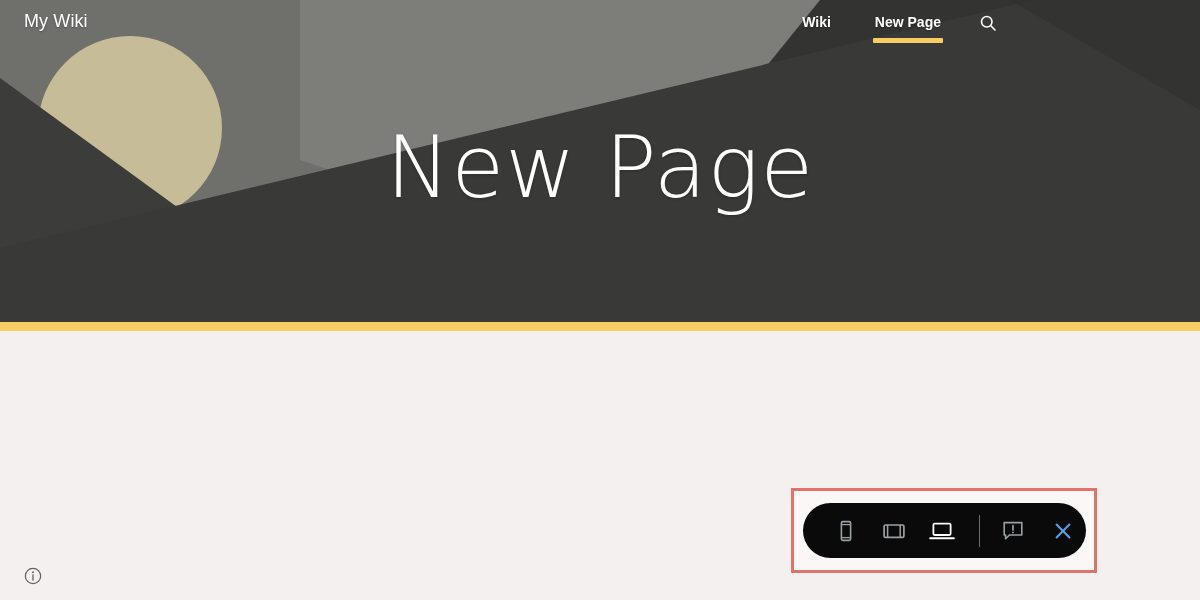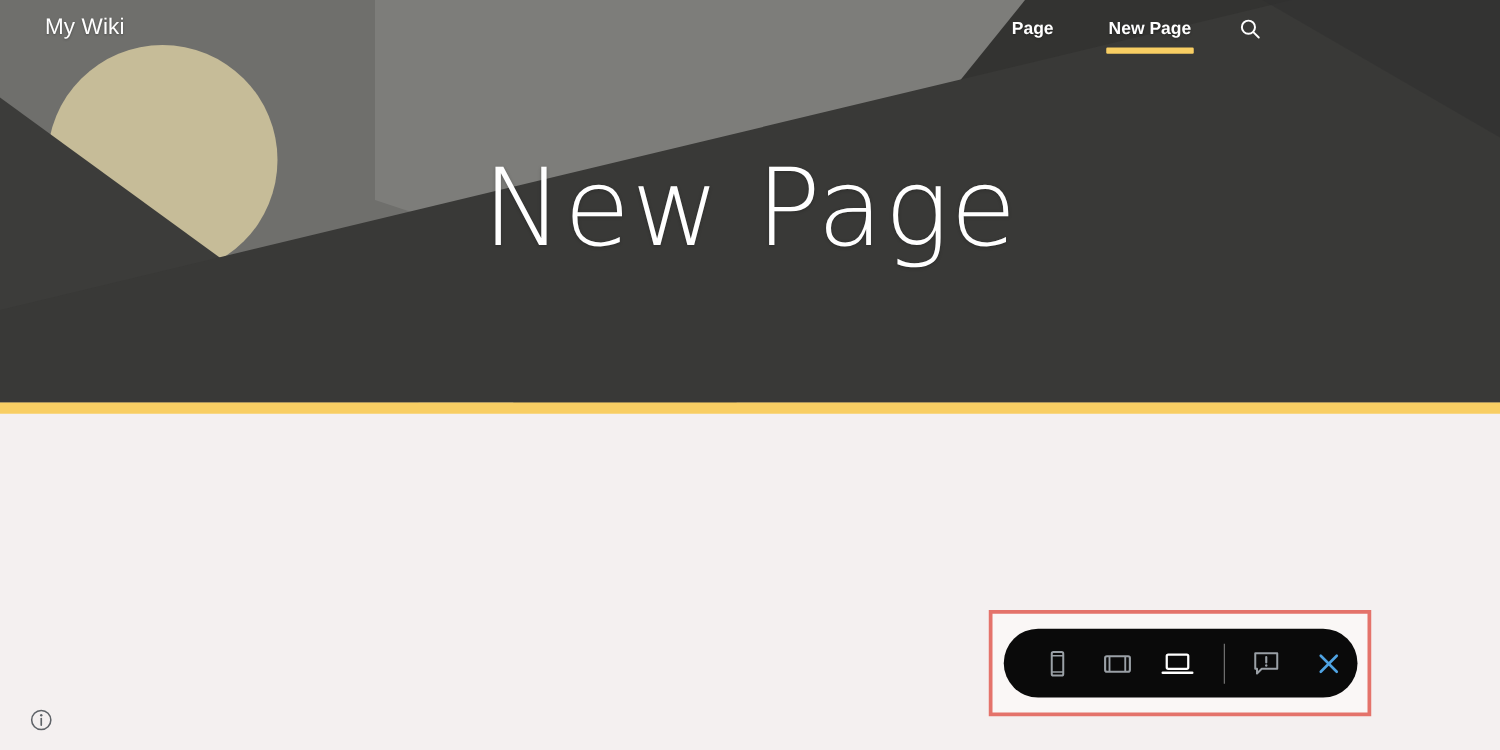--- a/index.html
+++ b/index.html
@@ -29,21 +29,21 @@
   #banner-art {
     position: absolute;
     left: 0; top: 0;
     width: 1200px;
     height: 322px;
   }
 
   
   #topnav {
     position: absolute;
-    left: 12px; top: 0;
+    left: 0; top: 0;
     width: 1023px;
     height: 52px;
     z-index: 20;
     pointer-events: none;
     padding-left: 32px;
   }
   #topnav > * { pointer-events: auto; }
 
   #site-title {
     position: absolute;
@@ -243,21 +243,21 @@
   </svg>
 </div>
 
 <div id="topnav">
 
   <div id="site-title">My Wiki</div>
 
   <div id="nav-links">
 
     <div class="nav-item">
-      <span>Page</span>
+      <span>Wiki</span>
     </div>
 
     <div class="nav-item">
       <span>New Page</span>
       <span class="nav-underline"></span>
     </div>
 
     <div id="search-icon-wrap">
       <svg width="20" height="20" viewBox="0 0 24 24" fill="none" aria-hidden="true">
         <circle cx="10.5" cy="10.5" r="6.3" stroke="#ffffff" stroke-width="1.9"></circle>

